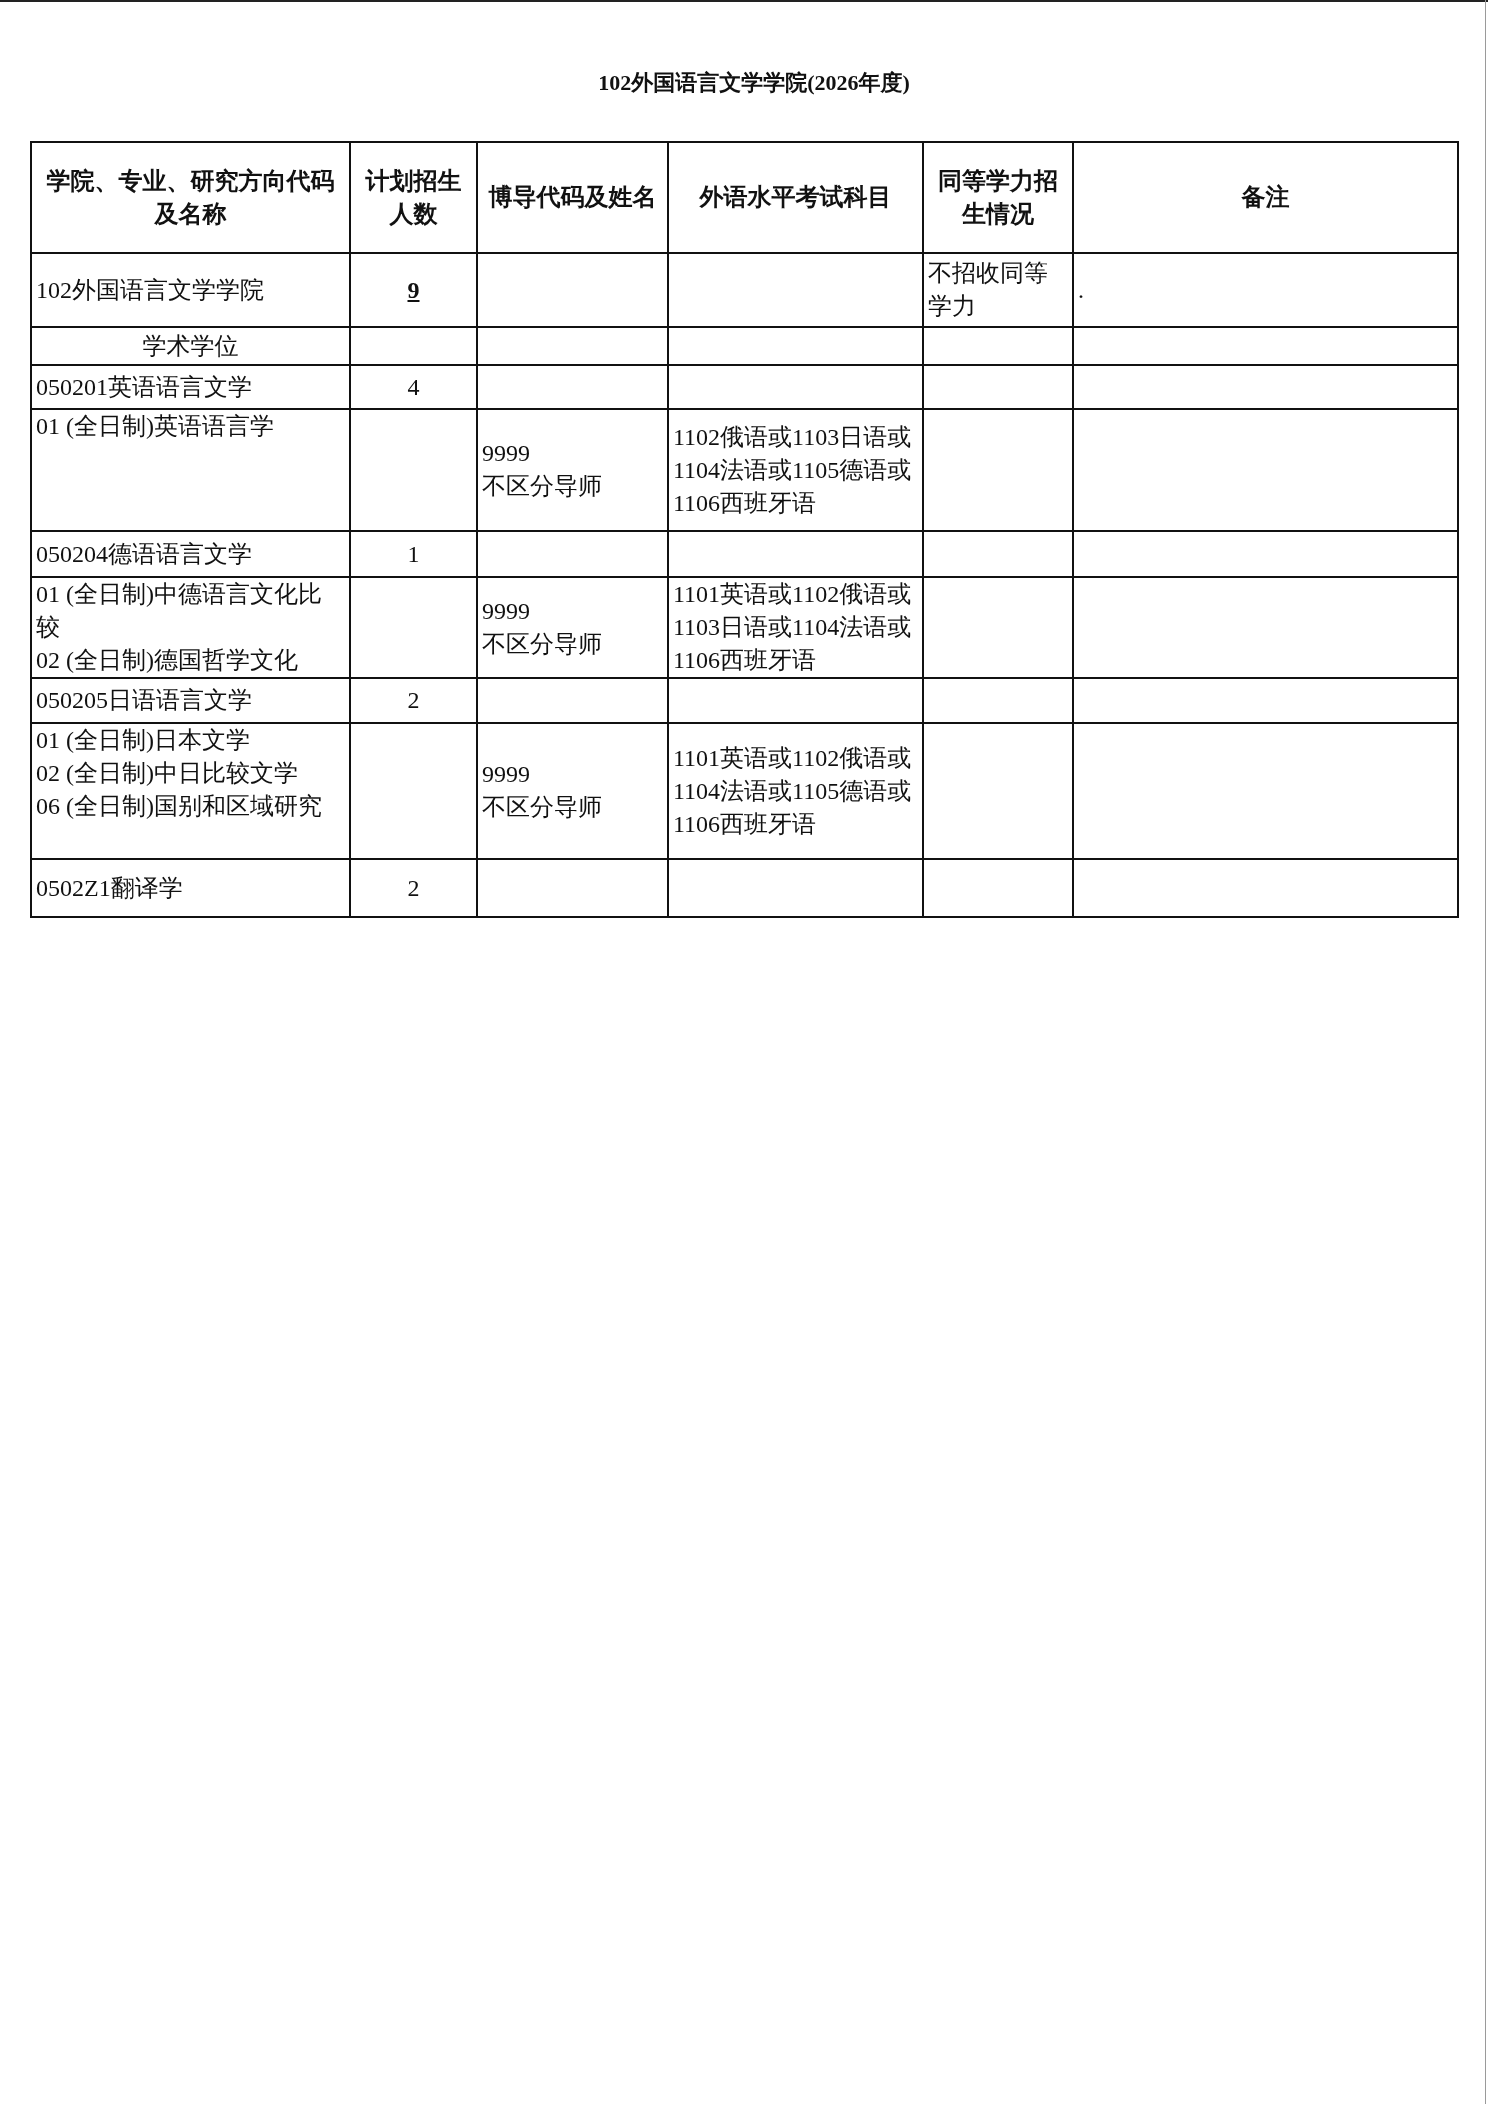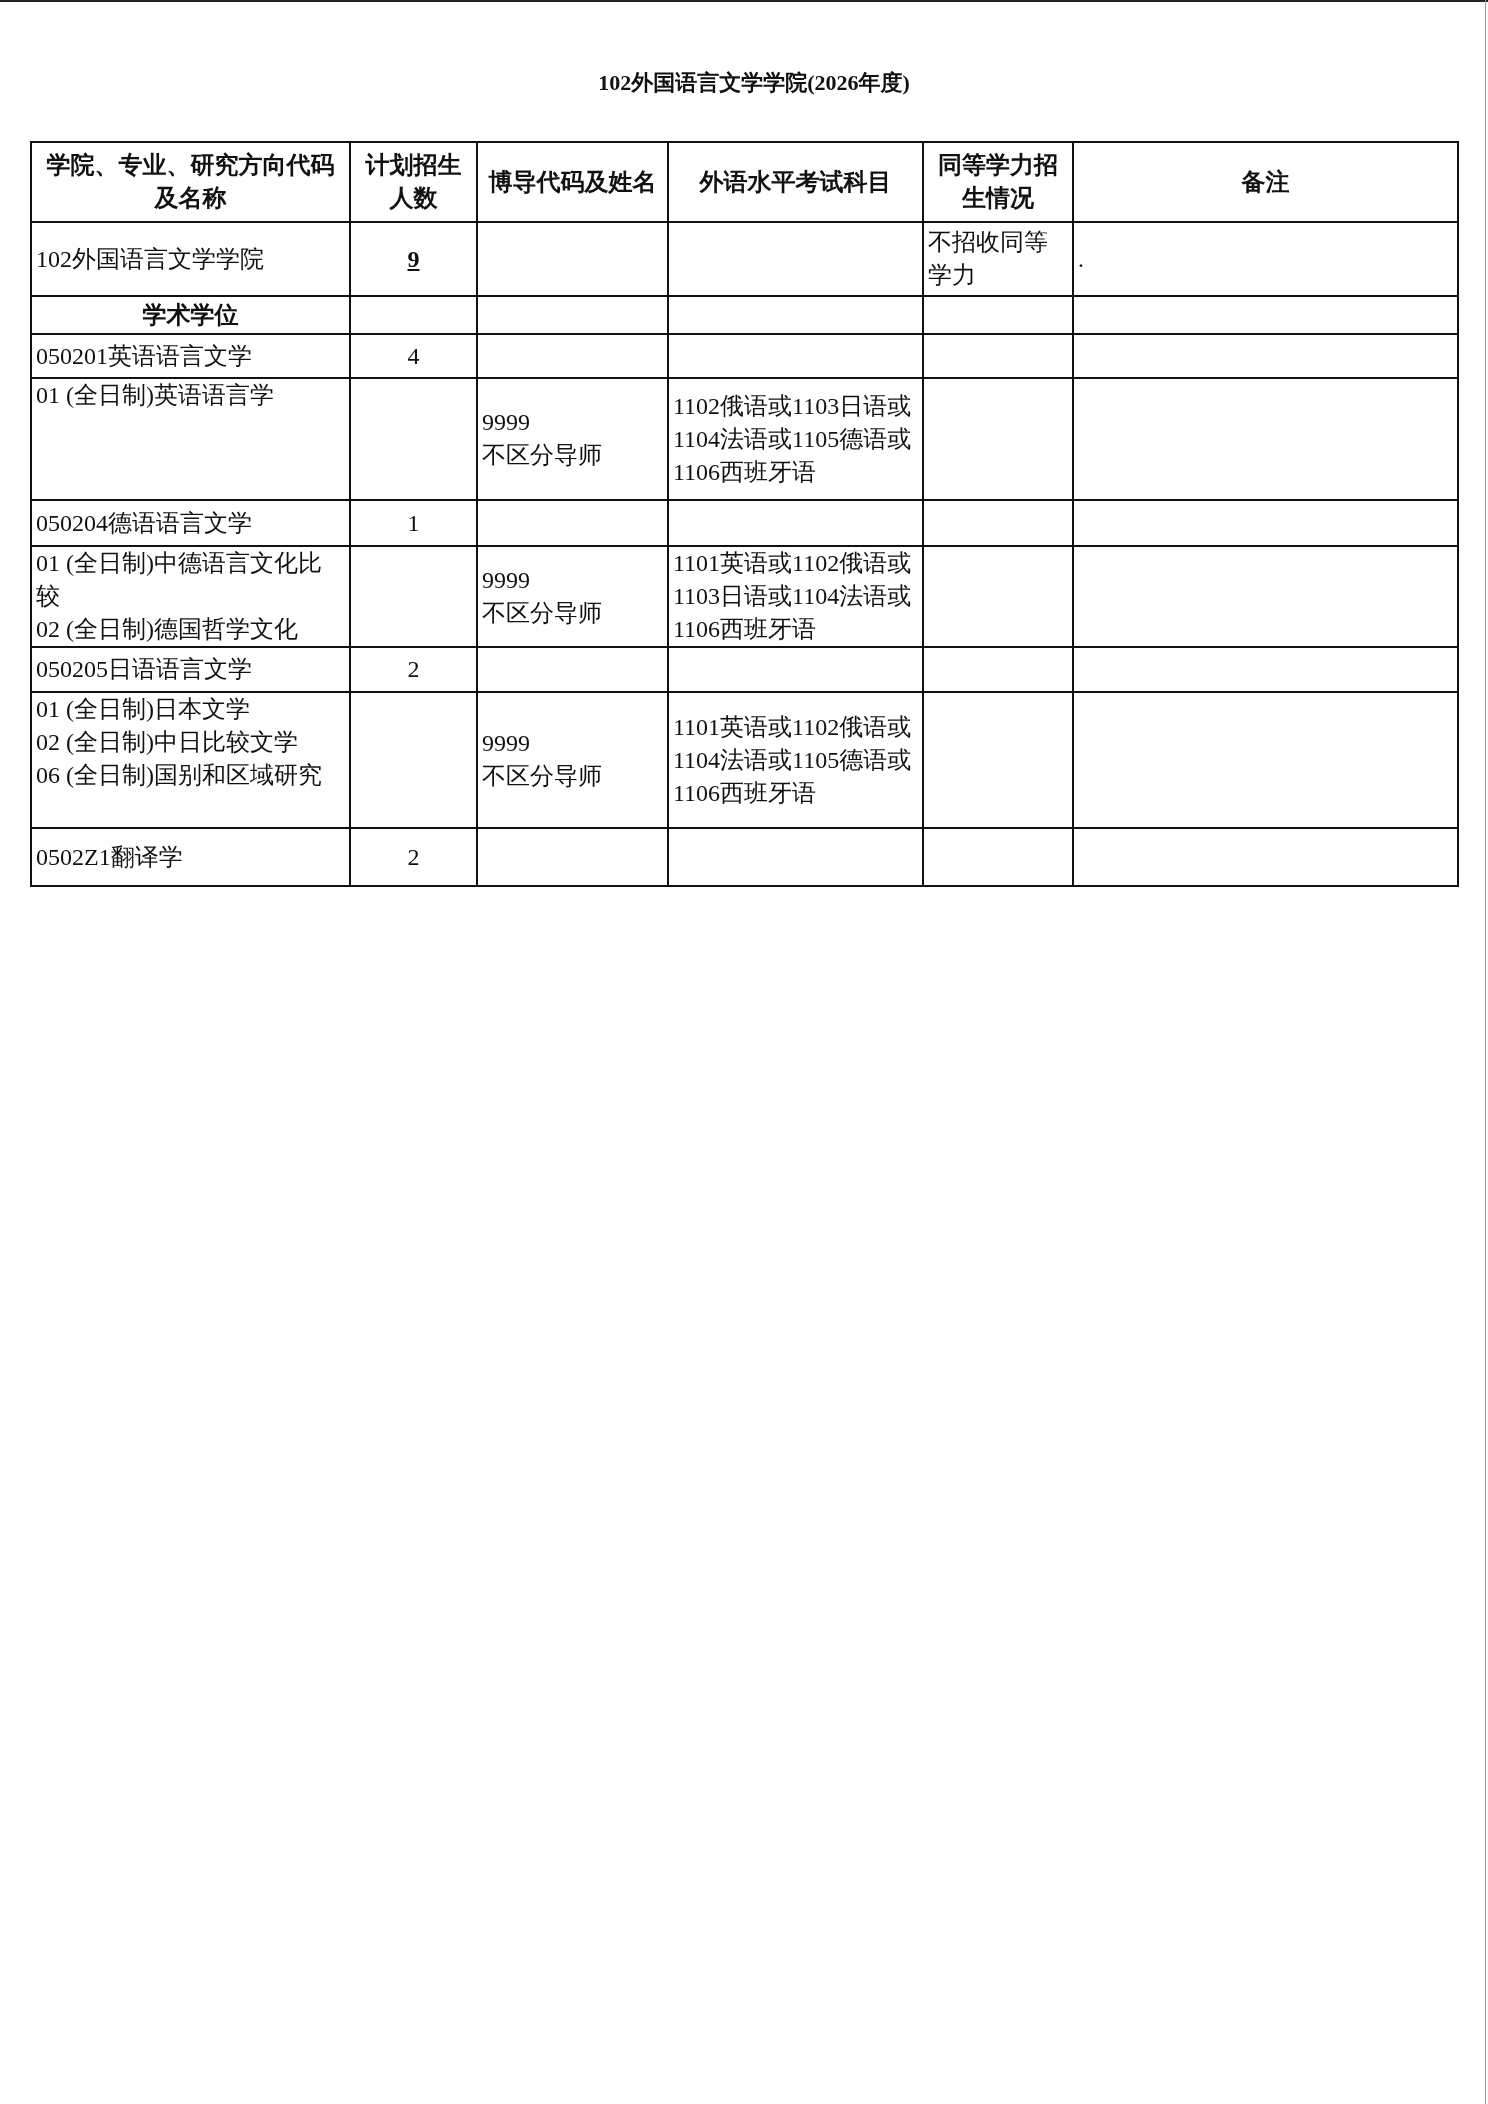--- a/index.html
+++ b/index.html
@@ -8,21 +8,21 @@
   .topline { position: absolute; left: 0; top: 0; width: 1488px; height: 2px; background: #222; }
   .rightline { position: absolute; left: 1485px; top: 0; width: 1px; height: 2104px; background: #9a9a9a; }
   .title { position: absolute; left: 0; width: 1488px; top: 68px; text-align: center;
            font-size: 22px; font-weight: bold; letter-spacing: 0px; margin-left: 10px; }
   table.plan { position: absolute; left: 30px; top: 141px; border-collapse: collapse; table-layout: fixed; }
   table.plan td, table.plan th { border: 2px solid #111; padding: 0 4px; vertical-align: middle; font-size: 24px; line-height: 33px; }
   table.plan th { font-weight: bold; text-align: center; line-height: 33px; }
   .c1 { width: 319px; } .c2 { width: 127px; } .c3 { width: 191px; } .c4 { width: 255px; } .c5 { width: 150px; } .c6 { width: 385px; }
   .left { text-align: left; }
   .center { text-align: center; }
-  .bold { font-weight: bold; }
+  .bold { font-weight: normal; }
   .under { text-decoration: underline; font-weight: bold; }
   .top { vertical-align: top !important; }
   .line { display: block; }
   .note-dot { font-size: 18px; }
 </style>
 </head>
 <body>
 
 <div class="topline"></div>
 <div class="rightline"></div>
@@ -32,21 +32,21 @@
 <table class="plan">
   <colgroup>
     <col class="c1">
       <col class="c2">
       <col class="c3">
       <col class="c4">
       <col class="c5">
       <col class="c6">
   </colgroup>
   <tbody>
-      <tr style="height:80px">
+      <tr style="height:111px">
     <th>学院、专业、研究方向代码及名称</th>
     <th>计划招生人数</th>
     <th>博导代码及姓名</th>
     <th>外语水平考试科目</th>
     <th>同等学力招生情况</th>
     <th>备注</th>
   </tr>
 
   <tr style="height:74px">
     <td class="left">102外国语言文学学院</td>

